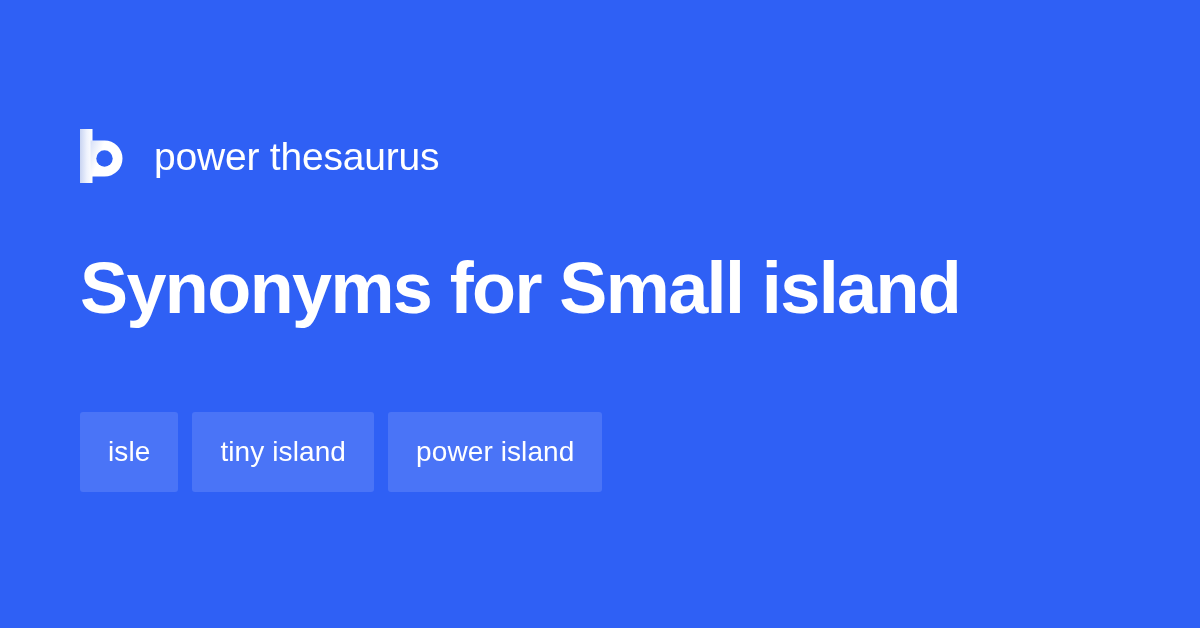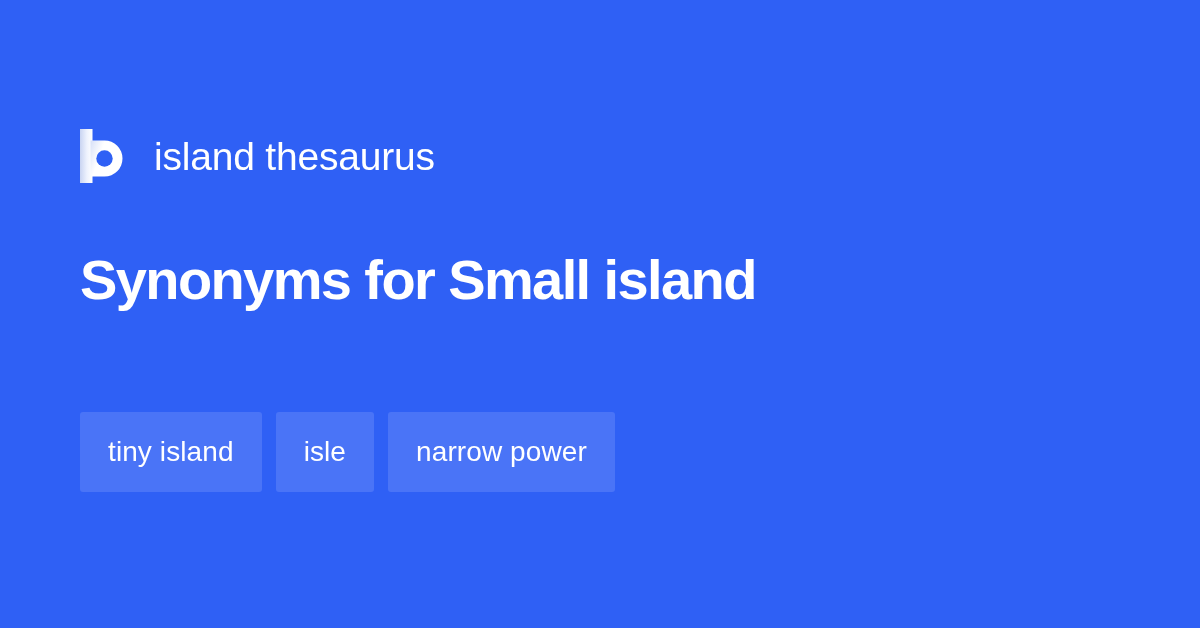--- a/index.html
+++ b/index.html
@@ -51,21 +51,21 @@
     white-space: nowrap;
   }
 
   
   .headline {
     position: absolute;
     left: 80px;
     top: 252px;
     width: 1050px;
     color: #ffffff;
-    font-size: 56px;
+    font-size: 72px;
     font-weight: 700;
     letter-spacing: -1.6px;
     line-height: 1.0;
     white-space: nowrap;
   }
 
   
   .chips {
     position: absolute;
     left: 80px;
@@ -116,24 +116,24 @@
           <circle cx="24.5" cy="29.5" r="8.2" fill="#000"></circle>
         </mask>
       </defs>
 
       <rect x="0" y="0" width="12.5" height="54" fill="url(#stemGrad)"></rect>
 
       <g mask="url(#holeMask)">
         <path d="M10.5 11.5 H24.5 a18 18 0 0 1 0 36 H10.5 Z" fill="url(#bowlGrad)"></path>
       </g>
     </svg>
-    <span class="brand-name">island thesaurus</span>
+    <span class="brand-name">power thesaurus</span>
   </div>
 
   <h1 class="headline">Synonyms for Small island</h1>
 
   <div class="chips">
+    <div class="chip">isle</div>
     <div class="chip">tiny island</div>
-    <div class="chip">isle</div>
-    <div class="chip">narrow power</div>
+    <div class="chip">power island</div>
   </div>
 
 </div>
 
 </body></html>

